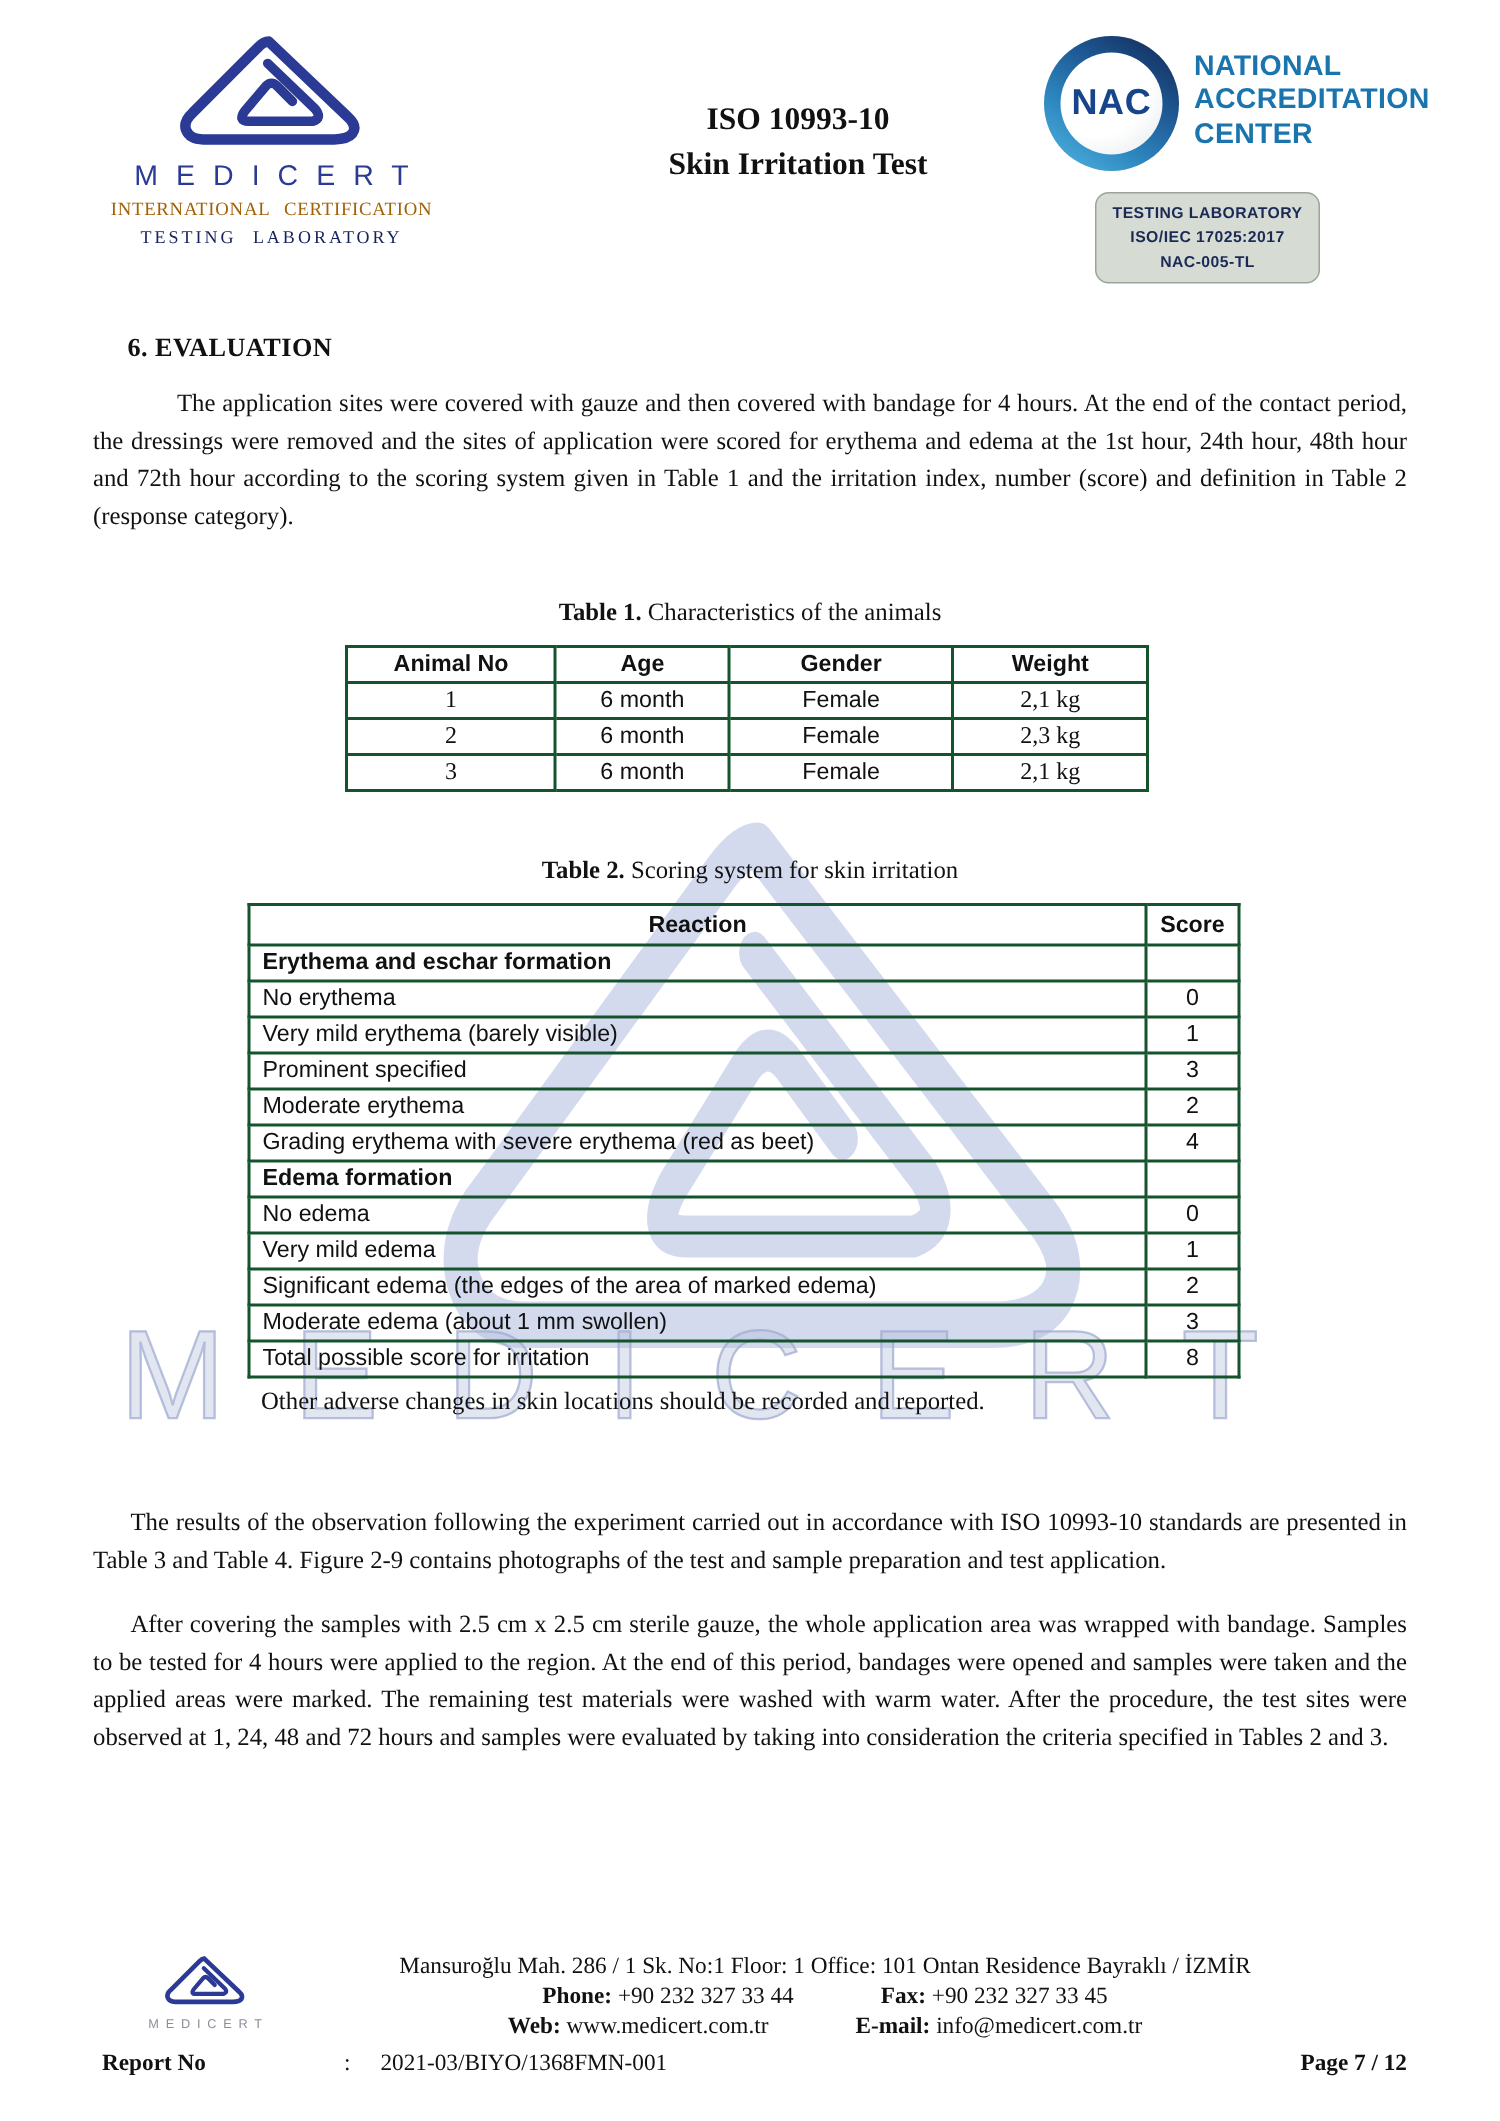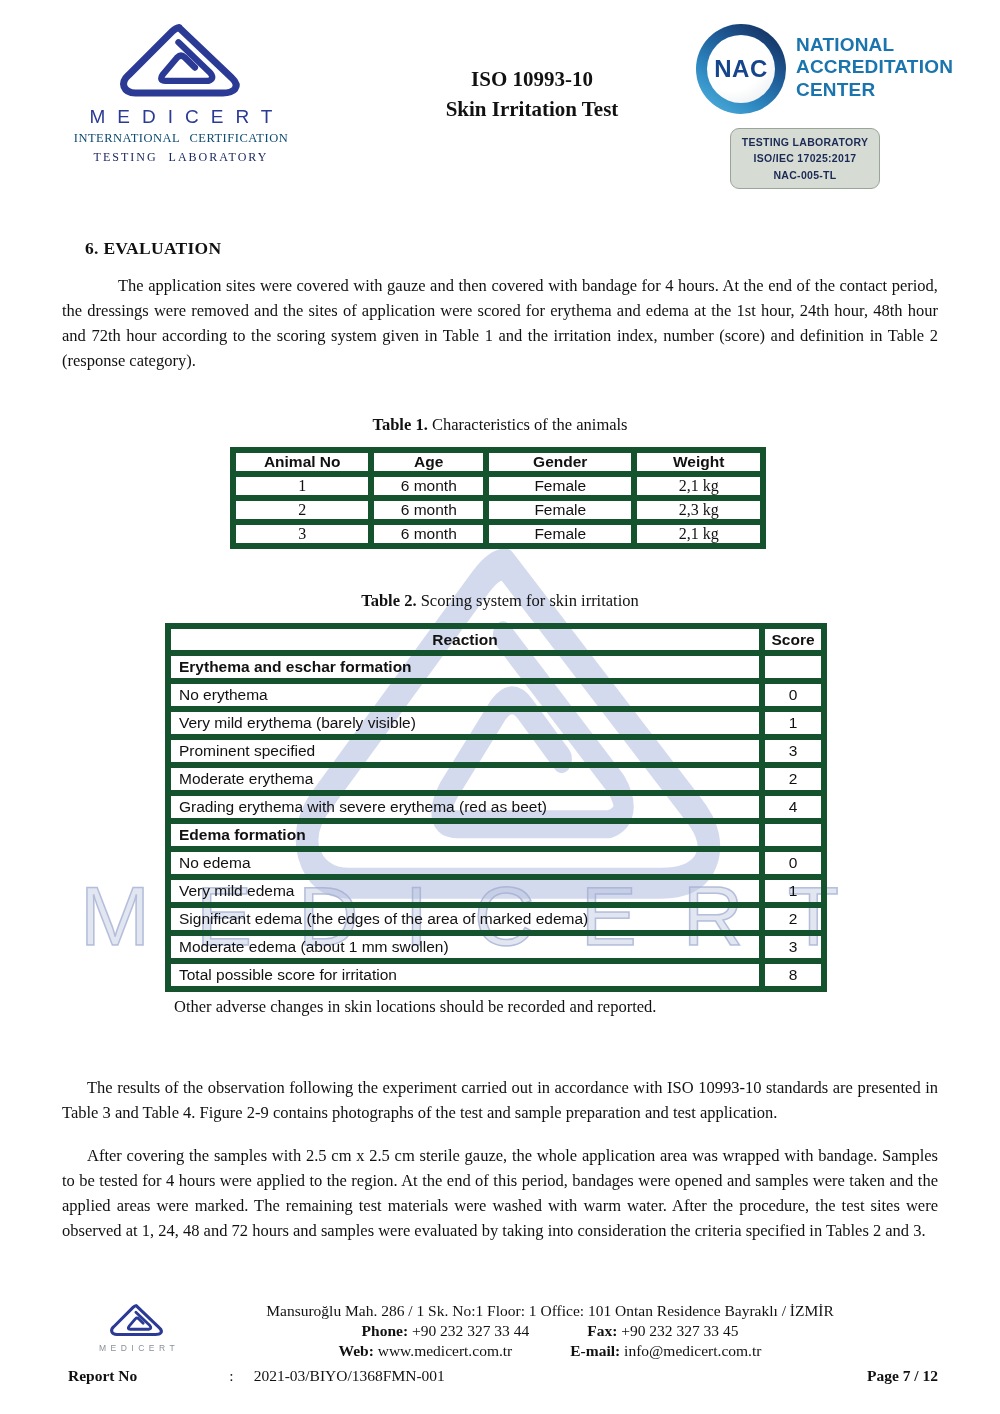--- a/index.html
+++ b/index.html
@@ -33,21 +33,21 @@
   }
   .content{position:relative;z-index:1;padding:22px 62px 0;}
   
   .header{position:relative;height:188px;}
   .brand{position:absolute;left:0;top:0;width:238px;text-align:center;}
   .brand-name{
     font-family:"Liberation Sans", sans-serif;
     font-size:19px;letter-spacing:12px;color:var(--logo-blue);
     margin-top:4px;padding-left:12px;font-weight:500;
   }
-  .brand-sub1{font-size:12.5px;color:#0c4a6e;letter-spacing:.5px;word-spacing:6px;margin-top:3px;}
+  .brand-sub1{font-size:12.5px;color:#a16207;letter-spacing:.5px;word-spacing:6px;margin-top:3px;}
   .brand-sub2{font-size:12px;color:#16225e;letter-spacing:2px;word-spacing:6px;margin-top:4px;}
   .doc-title{position:absolute;left:300px;top:42px;width:340px;text-align:center;}
   .doc-title div{font-size:21px;font-weight:bold;line-height:1.45;}
   .nac{position:absolute;right:0;top:-10px;width:250px;}
   .nac-ring{
     position:absolute;left:8px;top:12px;width:90px;height:90px;border-radius:50%;
     background:linear-gradient(215deg,#152f5e 8%,#1e5a96 38%,#2f8ac2 68%,#4fb0dc 95%);
   }
   .nac-inner{
     position:absolute;left:11px;top:11px;width:68px;height:68px;border-radius:50%;
@@ -63,29 +63,29 @@
   .nac-badge{
     position:absolute;left:42px;top:116px;width:150px;
     background:var(--badge-bg);border:1px solid #9aa59a;border-radius:9px;
     padding:5px 4px;text-align:center;
   }
   .nac-badge div{
     font-family:"Liberation Sans", sans-serif;font-weight:bold;font-size:10.5px;
     color:var(--badge-text);line-height:1.55;letter-spacing:.3px;
   }
   
-  .sec-heading{margin:28px 0 0 23px;font-size:17.5px;font-weight:bold;letter-spacing:.3px;}
+  .sec-heading{margin:11px 0 0 23px;font-size:17.5px;font-weight:bold;letter-spacing:.3px;}
   .para{font-size:16.5px;line-height:25px;text-align:justify;margin-top:14px;}
   .indent-big{text-indent:56px;}
   .indent{text-indent:25px;}
   .caption{text-align:center;font-size:16.5px;margin-top:42px;}
   .caption b{font-weight:bold;}
   
   table{border-collapse:collapse;border:2px solid #000;font-family:"Liberation Sans", sans-serif;font-size:15.5px;}
-  td,th{border:6px solid #14532d;margin-left:32px;}
+  td,th{border:2px solid #14532d;margin-left:32px;}
   .table1{margin:12px 0 0 168px;width:536px;}
   .table1 th{height:24px;font-weight:bold;text-align:center;}
   .table1 td{height:24px;text-align:center;}
   .serif-cell{font-family:"Liberation Serif", serif;font-size:16px;}
   .table2{margin:12px 0 0 103px;width:662px;}
   .table2 th{height:27px;font-weight:bold;}
   .table2 th.th-reaction{text-align:center;}
   .table2 th.th-score{text-align:center;}
   .table2 td{height:24px;padding:1px 8px;line-height:20px;}
   .table2 td.score{text-align:center;padding:1px 2px;}

